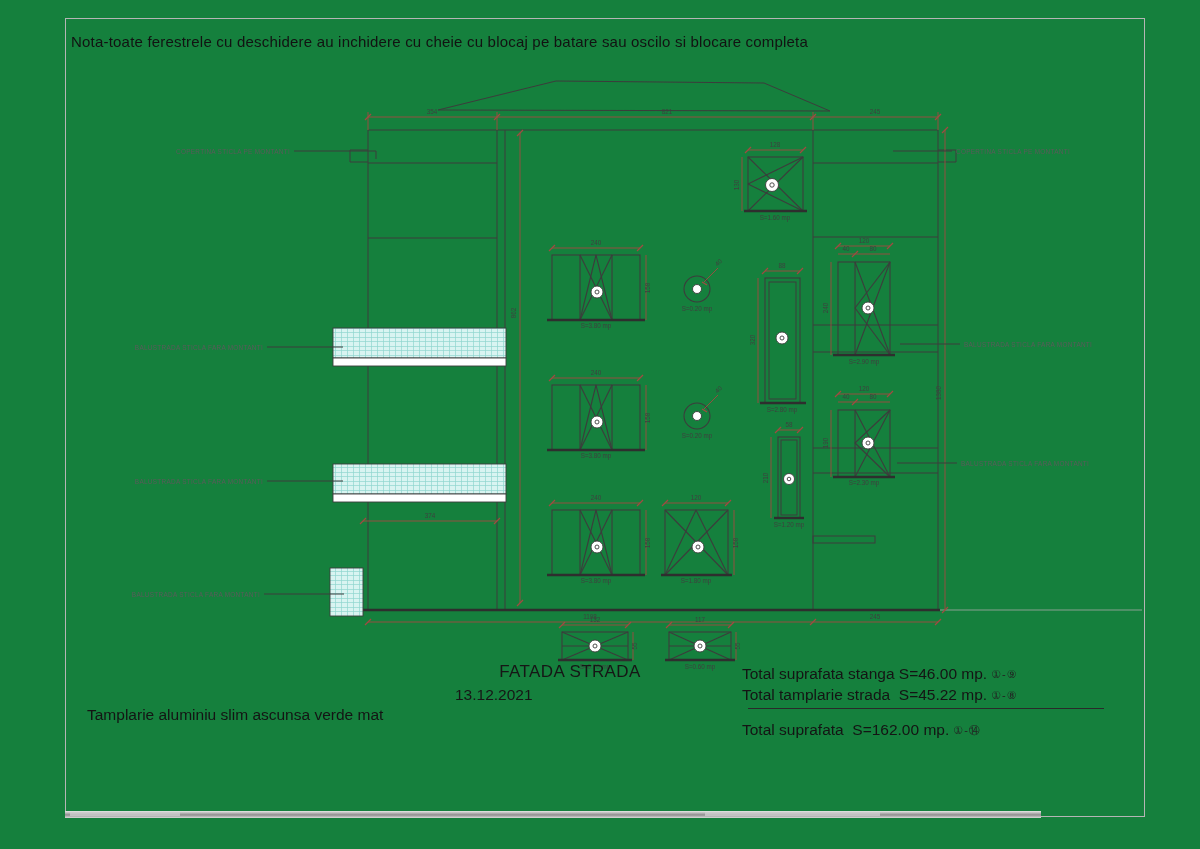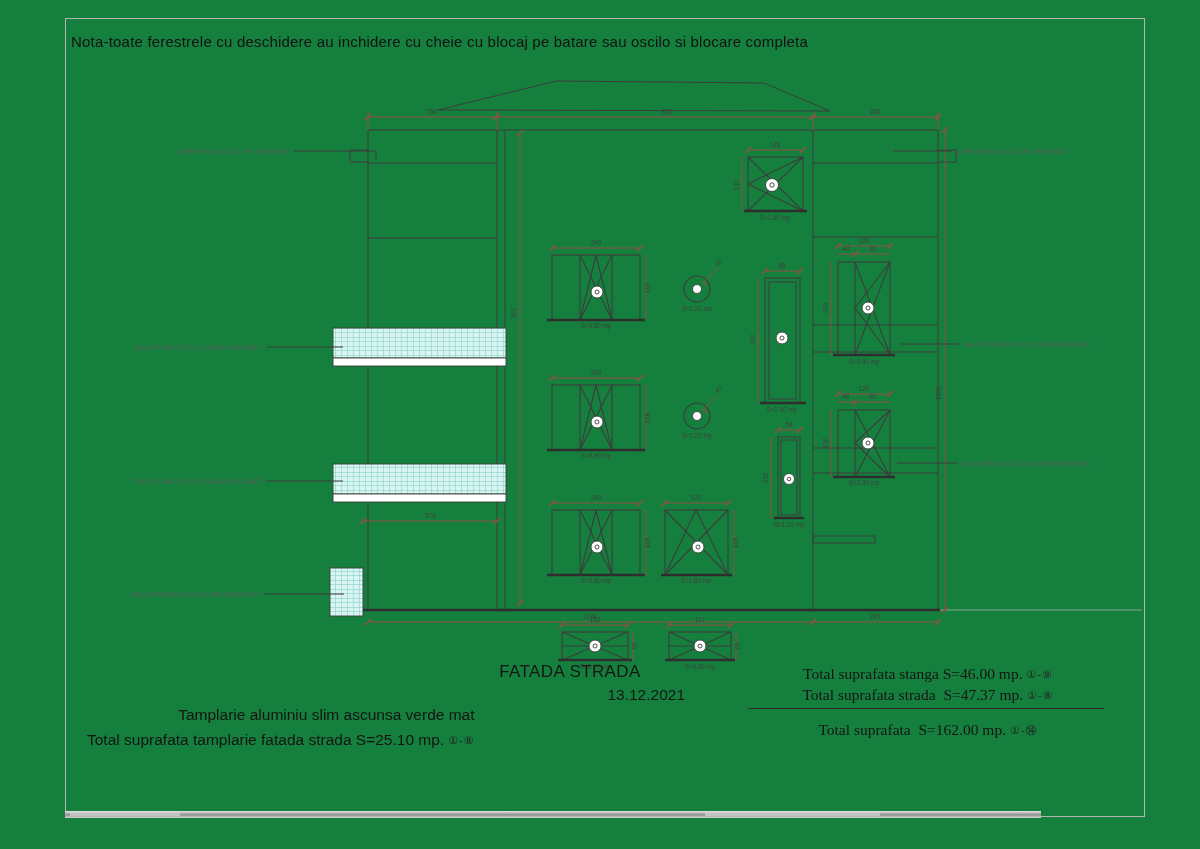--- a/index.html
+++ b/index.html
@@ -11,26 +11,26 @@
   .s{stroke:#3c3c3c;stroke-width:1;fill:none;}
   .sw{stroke:#3c3c3c;stroke-width:1.1;fill:none;}
   .sill{stroke:#2e2e2e;stroke-width:2.4;fill:none;}
   .d{stroke:#a14a41;stroke-width:.9;fill:none;}
   .tick{stroke:#a14a41;stroke-width:1.2;fill:none;}
   .t{font:6.3px "Liberation Sans",sans-serif;fill:#3f3f3f;}
   .tl{font:6.4px "Liberation Sans",sans-serif;fill:#5a5a5a;letter-spacing:.3px;}
   .mk{stroke:#3c3c3c;stroke-width:.9;fill:#ffffff;}
   .title{position:absolute;left:455px;top:662px;width:230px;text-align:center;
          font-size:17px;color:#161616;letter-spacing:.4px;}
-  .date{position:absolute;left:455px;top:686px;width:230px;text-align:right;
+  .date{position:absolute;left:455px;top:686px;width:230px;text-align:left;
         font-size:15.5px;color:#161616;}
   .lnotes{position:absolute;left:87px;top:706px;font-size:15.5px;color:#141414;}
   .lnotes .row{margin-bottom:7px;text-align:right;}
-  .totals{position:absolute;left:742px;top:664px;width:372px;text-align:center;
-          font-size:15.5px;color:#141414;font-family:Liberation Serif, serif;}
+  .totals{position:absolute;left:742px;top:664px;width:372px;
+          font-size:15.5px;color:#141414;}
   .totals .row{line-height:19.5px;white-space:nowrap;}
   .axes{font-size:11px;color:#222;letter-spacing:1px;vertical-align:1px;margin-left:4px;}
   .rule{border-top:1.6px solid #2a2a2a;margin:3px 0 2px 6px;width:356px;}
   .grand{line-height:21px;margin-top:11px;}
   .smudge{position:absolute;left:65px;top:811px;width:976px;height:7px;
           background:linear-gradient(#e8e8e8,#8f8f8f 55%,#d9d9d9);}
   .smudge i{position:absolute;top:1px;height:4px;background:#cfcfcf;opacity:.75;display:block;}
 </style>
 </head>
 <body>
@@ -367,31 +367,28 @@
       <text class="tl" x="961" y="466" text-anchor="start">BALUSTRADA STICLA FARA MONTANTI</text>
       <line class="s" x1="897" y1="463" x2="957" y2="463" stroke-width=".8"></line>
     </g>
   </svg>
 
   <div class="title">FATADA STRADA</div>
   <div class="date">13.12.2021</div>
 
   <div class="lnotes">
     <div class="row">Tamplarie aluminiu slim ascunsa verde mat</div>
-    <div class="row">
-      <span>Total suprafata tamplarie fatada strada S=25.10 mp.</span><span class="axes">①-⑧</span>
-    </div>
   </div>
 
   <div class="totals">
     <div class="row">
       <span>Total suprafata stanga</span>&nbsp;<span>S=46.00 mp.</span><span class="axes">①-⑨</span>
     </div>
     <div class="row">
-      <span>Total suprafata strada</span>&nbsp;&nbsp;<span>S=47.37 mp.</span><span class="axes">①-⑧</span>
+      <span>Total tamplarie strada</span>&nbsp;&nbsp;<span>S=45.22 mp.</span><span class="axes">①-⑧</span>
     </div>
     <div class="rule"></div>
     <div class="row grand">
       <span>Total suprafata</span>&nbsp;&nbsp;<span>S=162.00 mp.</span><span class="axes">①-⑭</span>
     </div>
   </div>
 
   <div class="smudge">
     <i style="left:5px;width:110px;"></i>
       <i style="left:640px;width:175px;"></i>

